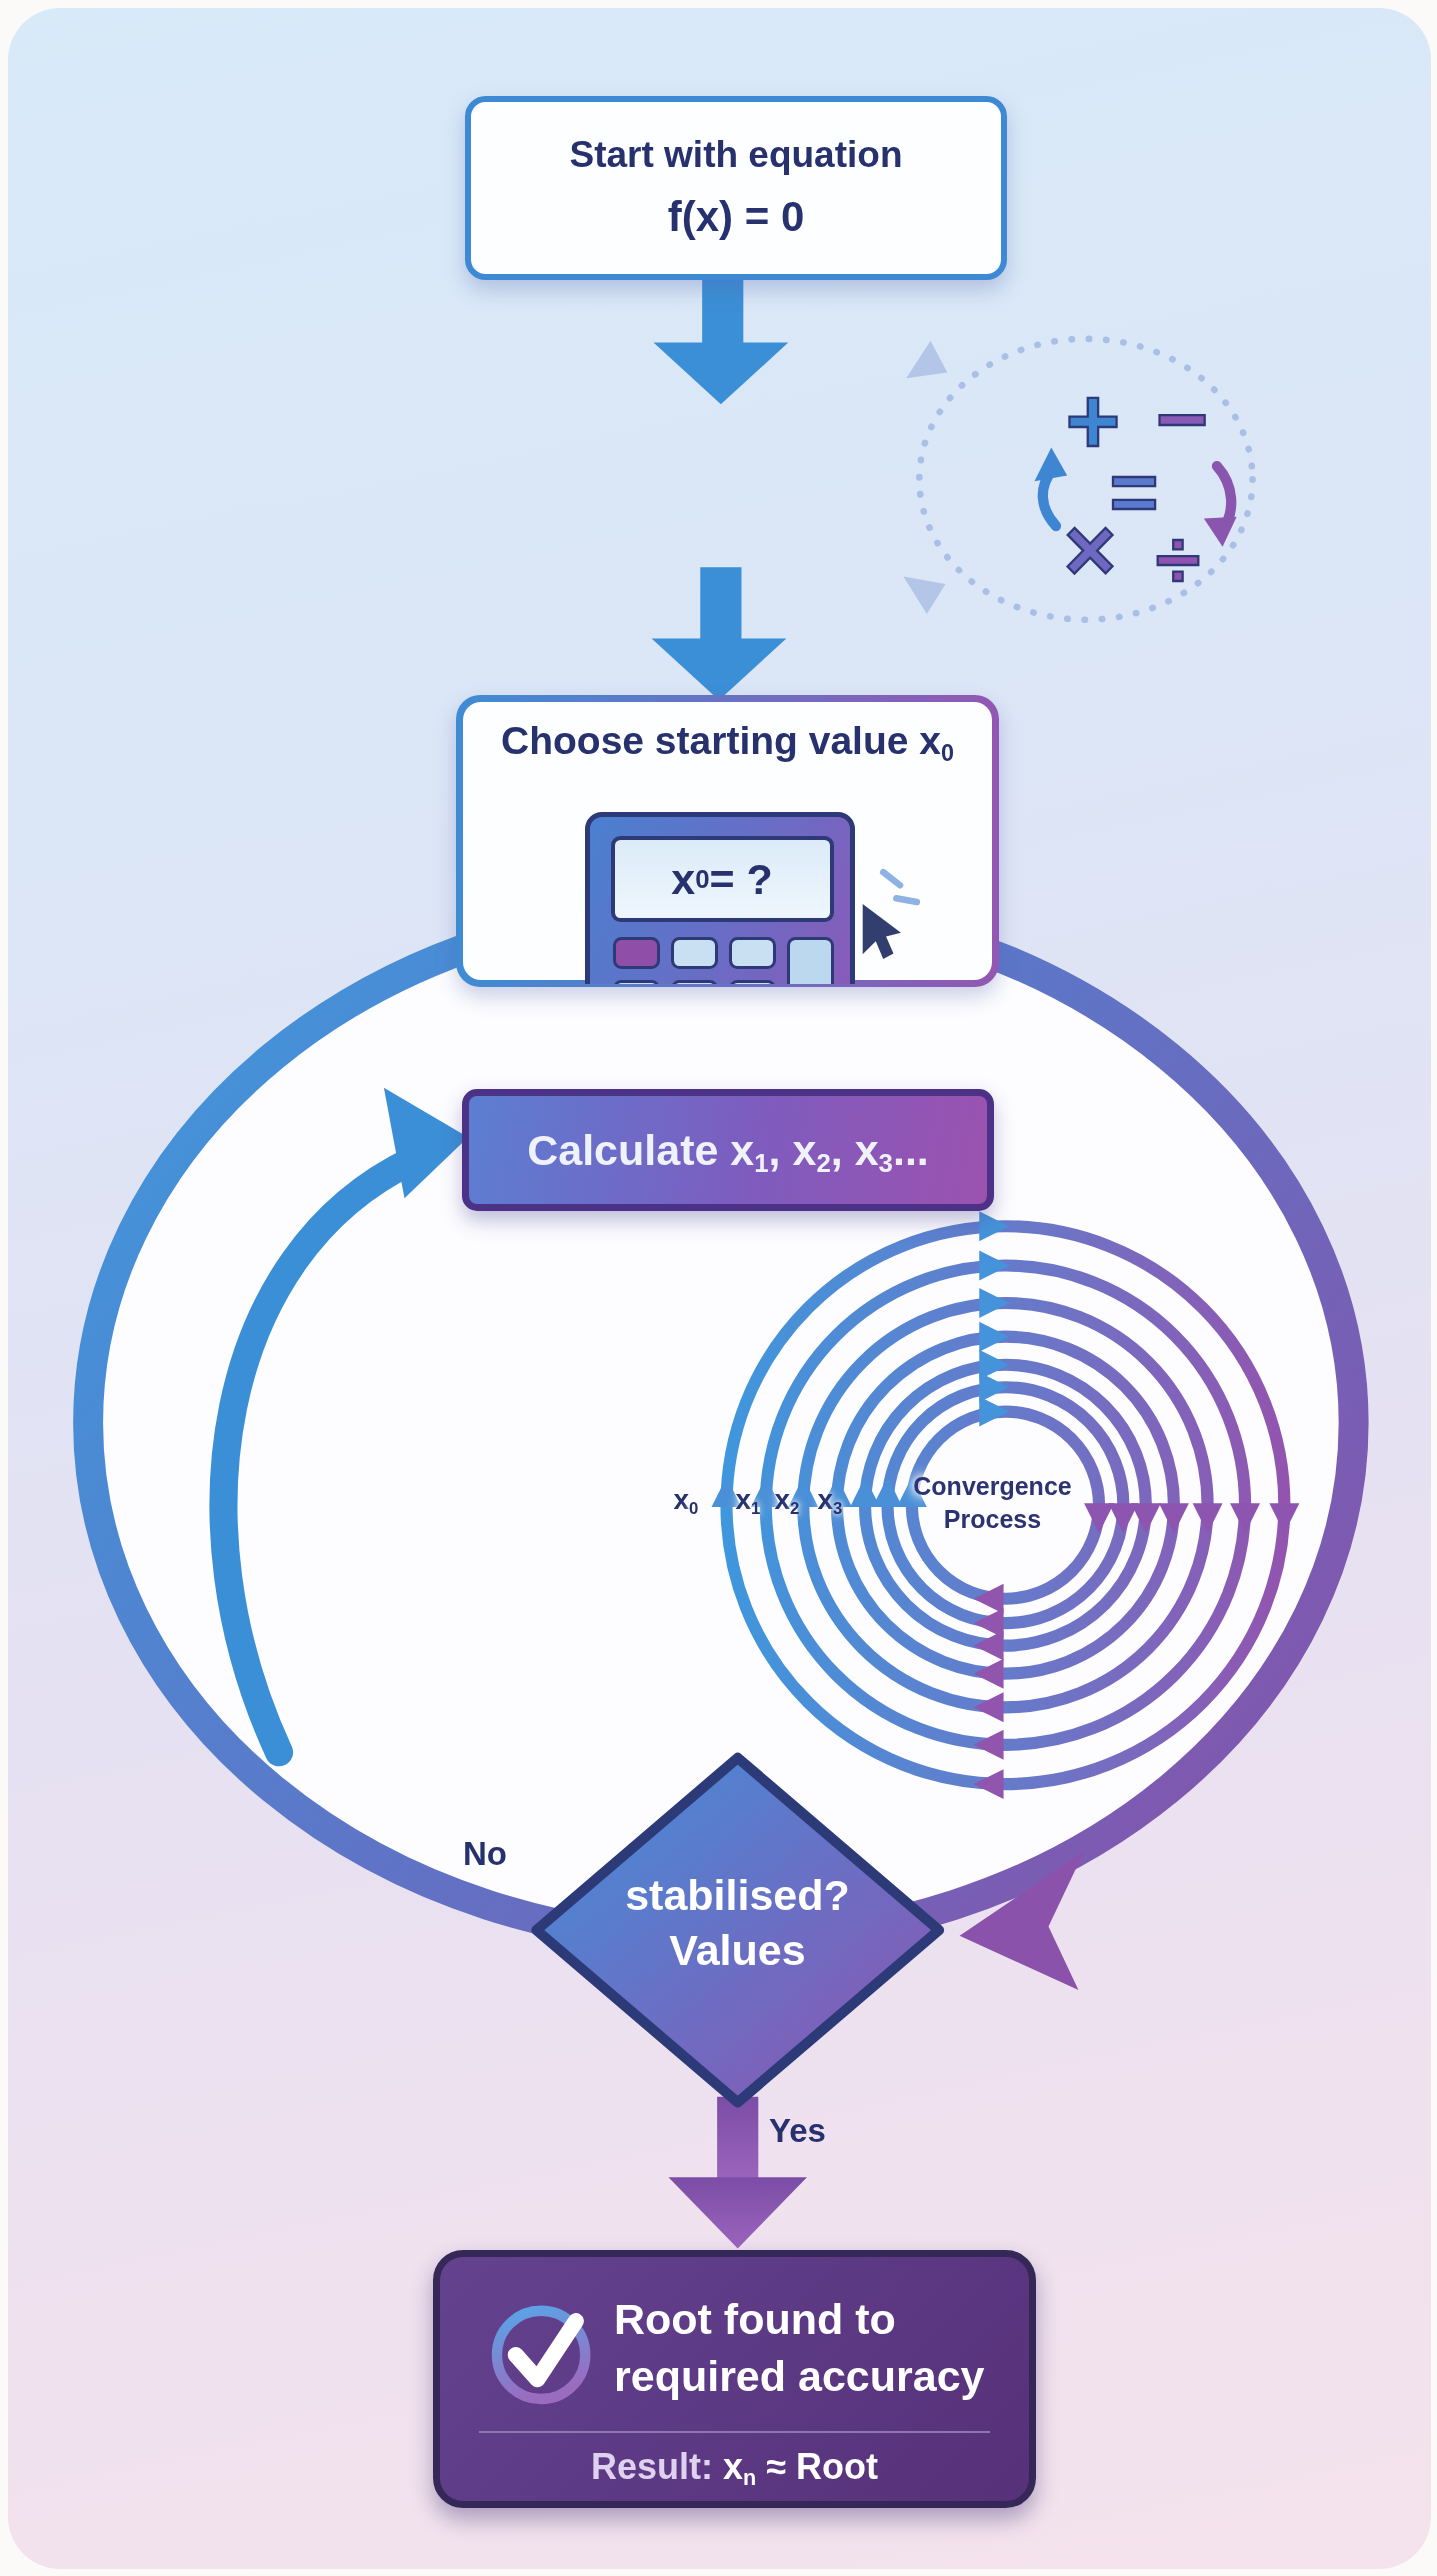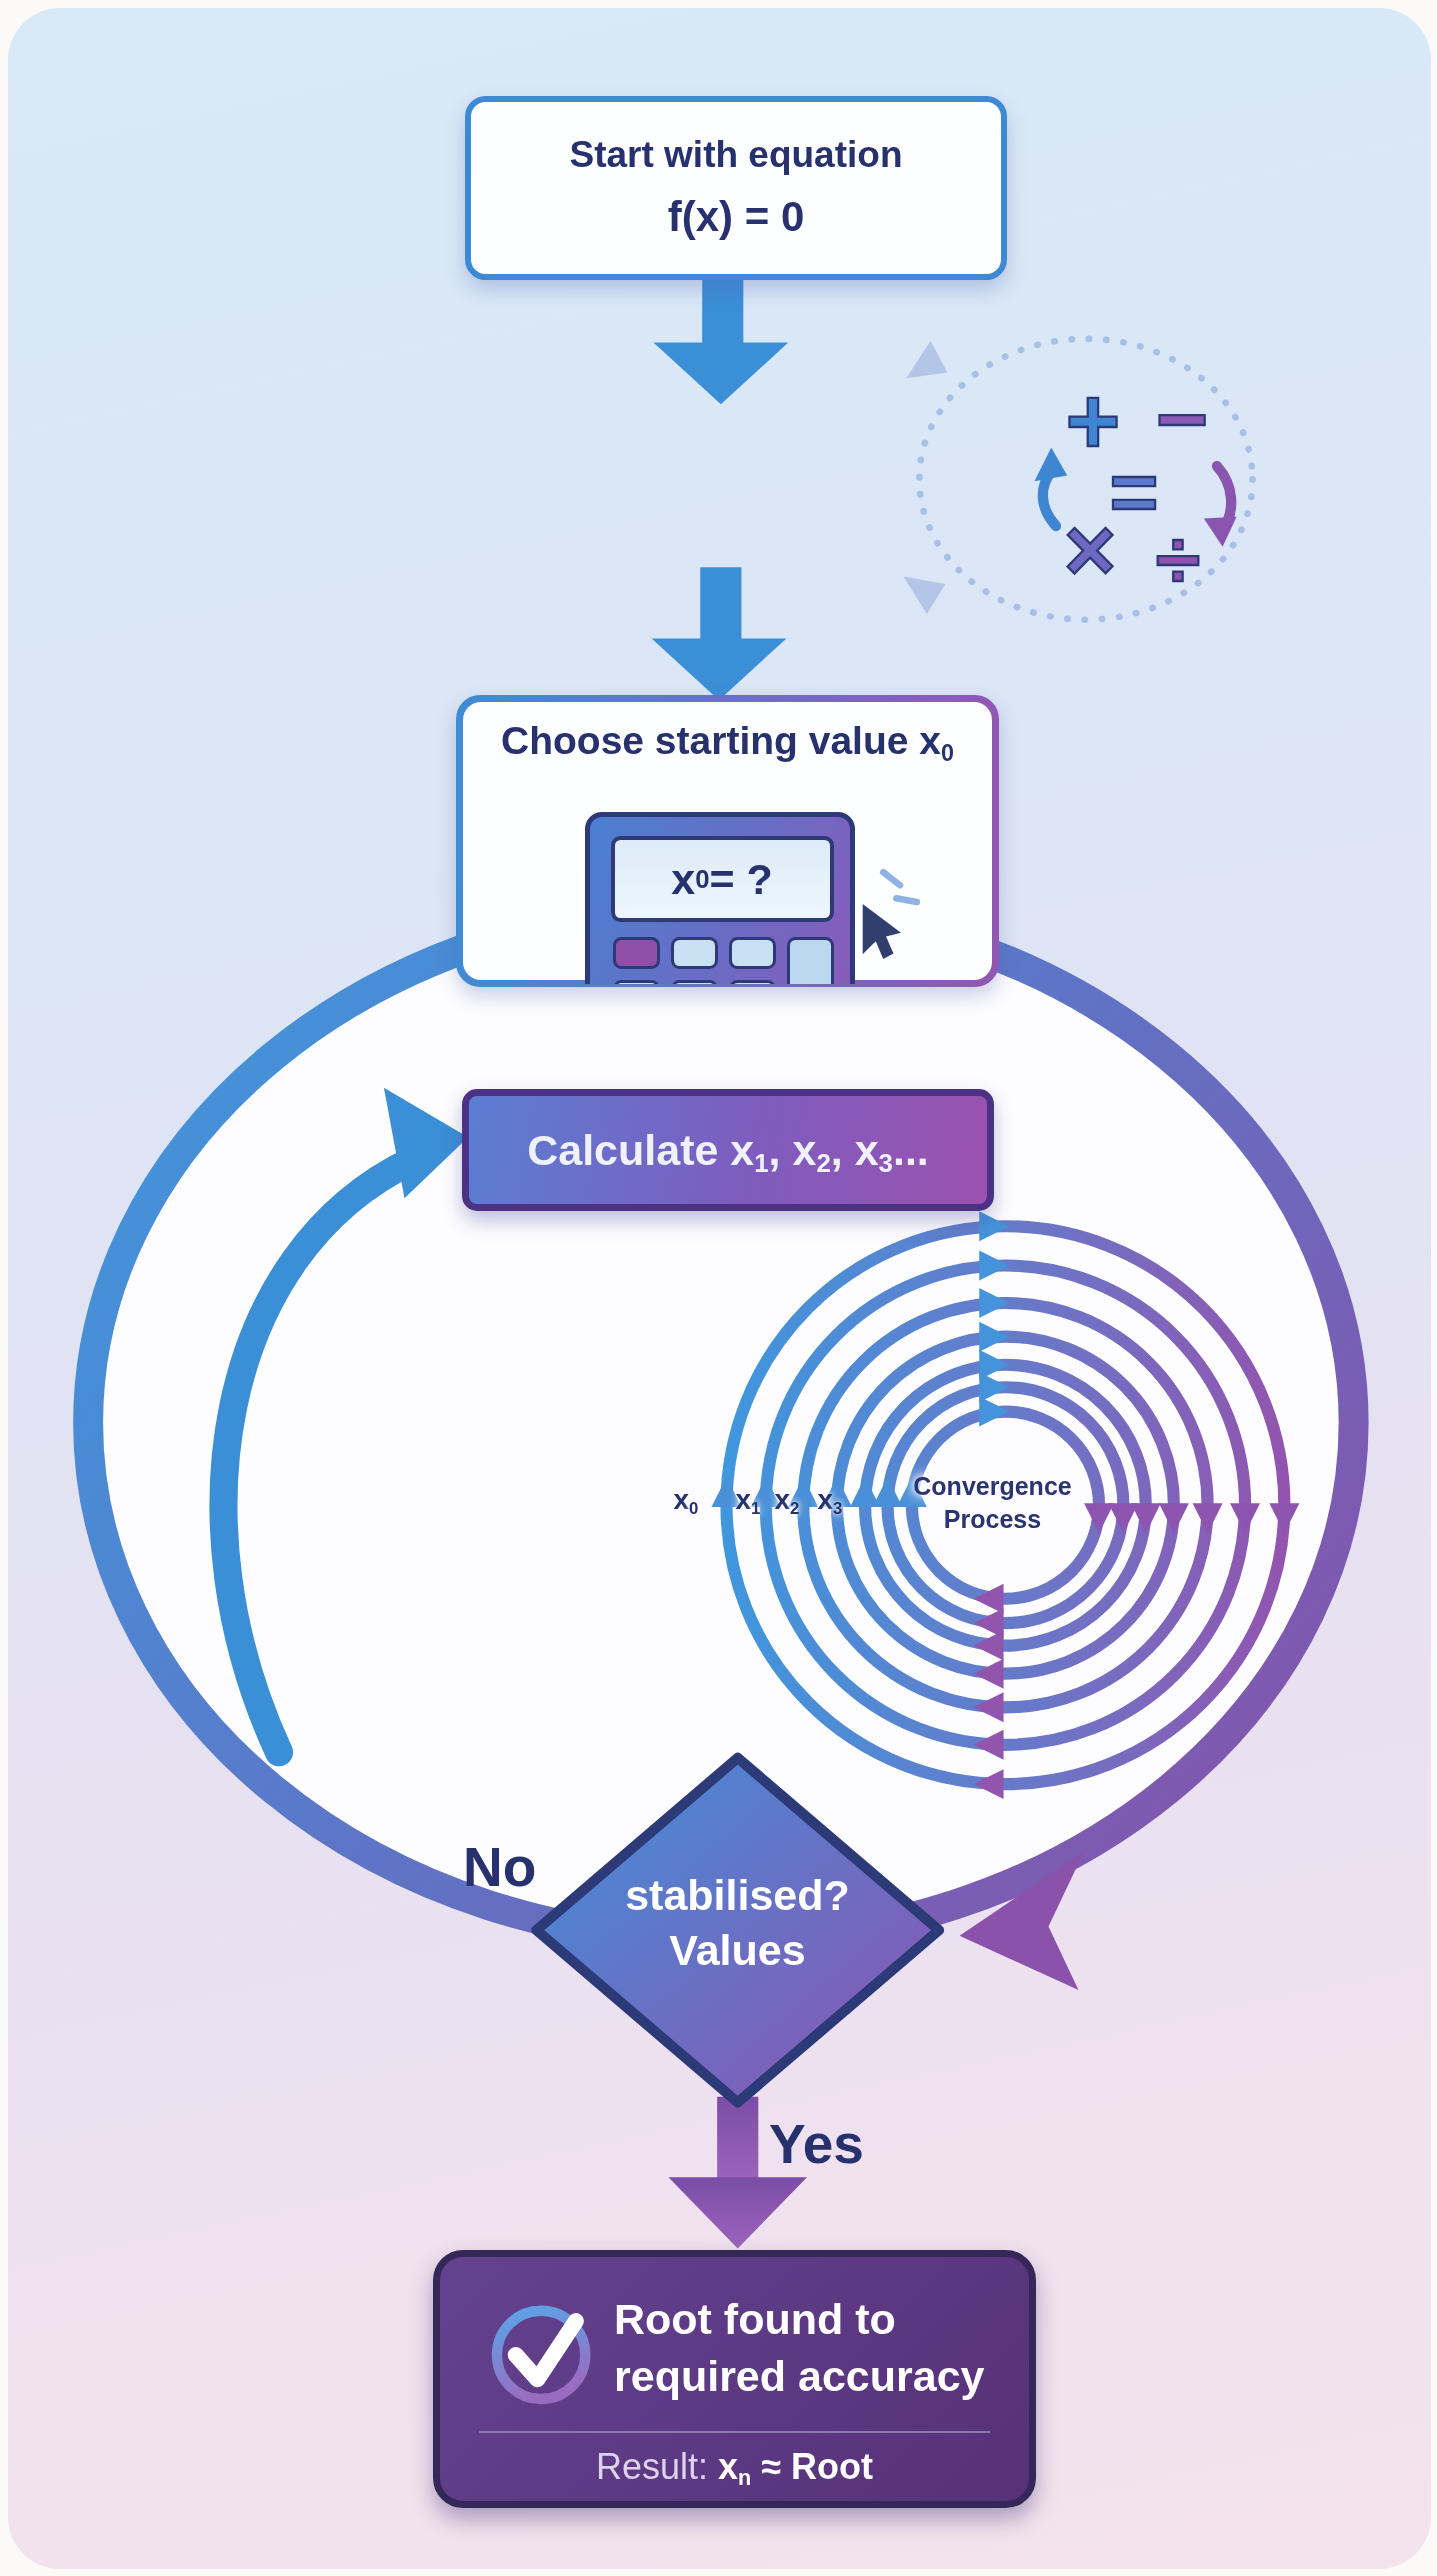--- a/index.html
+++ b/index.html
@@ -36,21 +36,21 @@
         display:flex;align-items:center;justify-content:center;font-size:43px;font-weight:700;color:#26316d;}
   .calc-key{position:absolute;width:47px;height:32px;box-sizing:border-box;border:3.7px solid #2e3a78;
         border-radius:8.4px;background:#c9dff2;}
   .key-accent{background:#8f4ea8;}
   .key-tall{height:90px;background:#bcd8ee;}
 
   
   .mglyph{position:absolute;z-index:2;font-weight:900;-webkit-text-stroke:2.3px #2e3a78;
         transform:translate(-50%,-50%);line-height:1;}
 
-  .navy-label{position:absolute;z-index:2;font-size:55px;font-weight:700;color:#26316d;}
+  .navy-label{position:absolute;z-index:2;font-size:33px;font-weight:700;color:#26316d;}
 
   #spiral-labels .spiral-label{position:absolute;top:1484px;z-index:2;transform:translateX(-50%);
         font-size:28px;font-weight:700;color:#26316d;
         text-shadow:0 0 5.6px #fff,0 0 9.4px #fff;}
   #convergence{position:absolute;left:894px;top:1470px;width:197px;z-index:2;text-align:center;
         font-size:25px;font-weight:700;color:#2b3470;line-height:1.3;
         text-shadow:0 0 6.6px #fff,0 0 11.2px #fff,0 0 15px #fff;}
 
   #box4{position:absolute;left:462px;top:1089px;width:532px;height:122px;box-sizing:border-box;
         border:7.5px solid #4b3286;border-radius:15px;z-index:2;
@@ -62,21 +62,21 @@
   #diamond-text{position:absolute;left:597px;top:1868px;width:281px;z-index:2;text-align:center;
         color:#fff;font-size:43px;font-weight:700;line-height:1.28;}
 
   #final-box{position:absolute;left:433px;top:2250px;width:603px;height:258px;box-sizing:border-box;
         background:linear-gradient(135deg,#63428f 0%,#573179 100%);
         border:7.5px solid #362759;border-radius:30px;z-index:2;
         box-shadow:0 11.2px 22.5px rgba(70,55,120,.4);}
   #final-title{position:absolute;left:174px;top:34px;color:#fff;font-size:43px;font-weight:700;line-height:1.32;}
   #final-divider{position:absolute;left:39px;right:39px;top:174px;height:1.9px;background:#8d77ad;}
   #final-result{position:absolute;left:0;top:189px;width:100%;text-align:center;font-size:36px;color:#fff;}
-  #final-result .r-light{font-weight:400;color:#ded2ef;margin-top:28px;}
+  #final-result .r-light{font-weight:700;color:#ded2ef;margin-top:28px;}
   #final-result .r-bold{font-weight:700;}
   #check-svg{position:absolute;left:41px;top:34px;}
 </style>
 </head>
 <body>
 
 <div id="stage">
   <div id="card"></div>
 
   <svg id="main-svg" width="1438" height="2576" viewBox="0 0 1536 2752">

